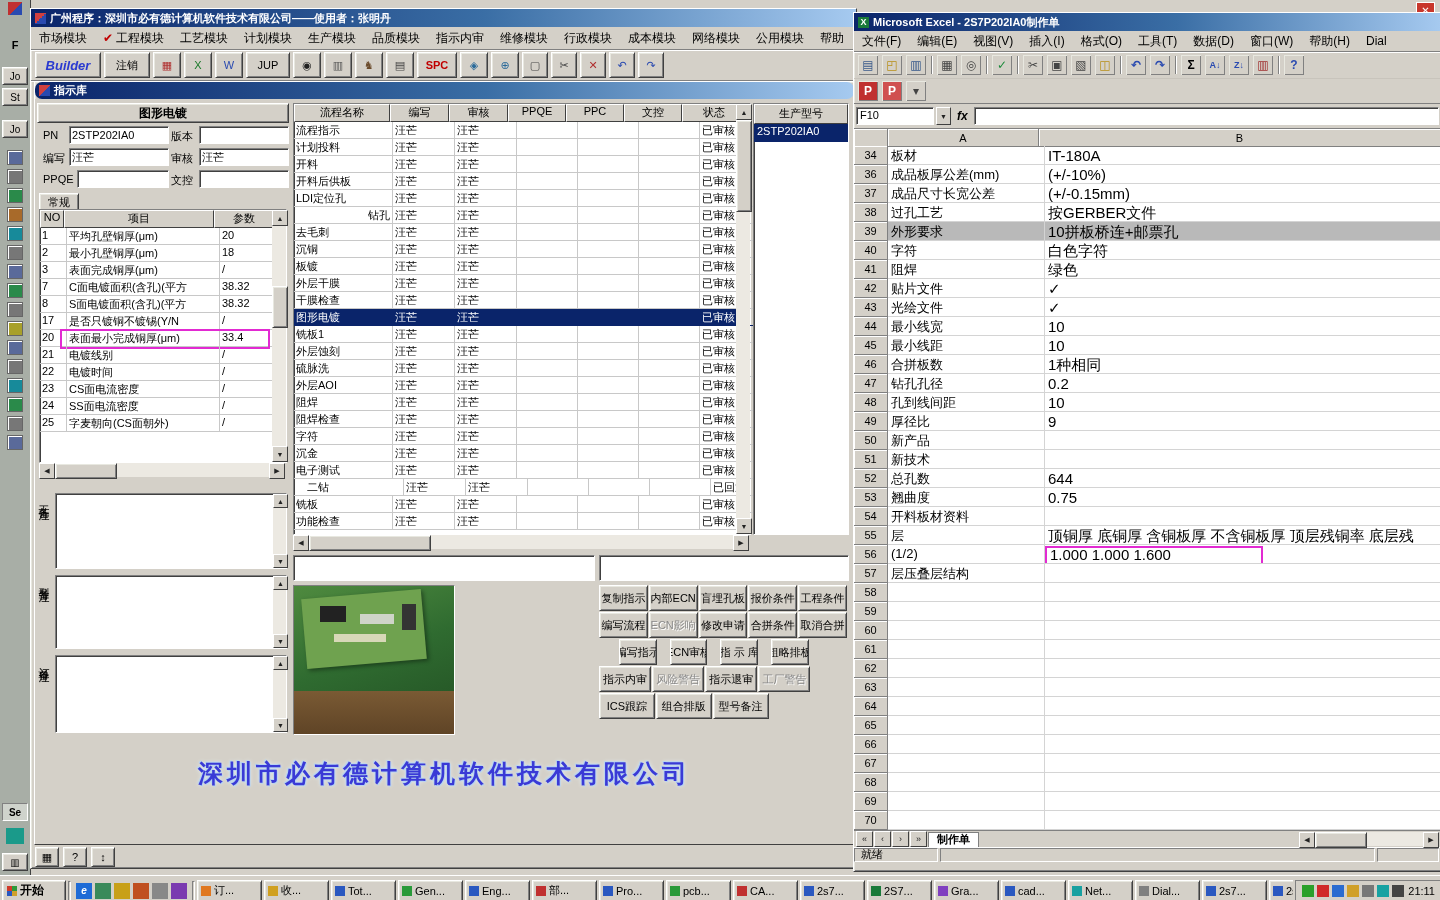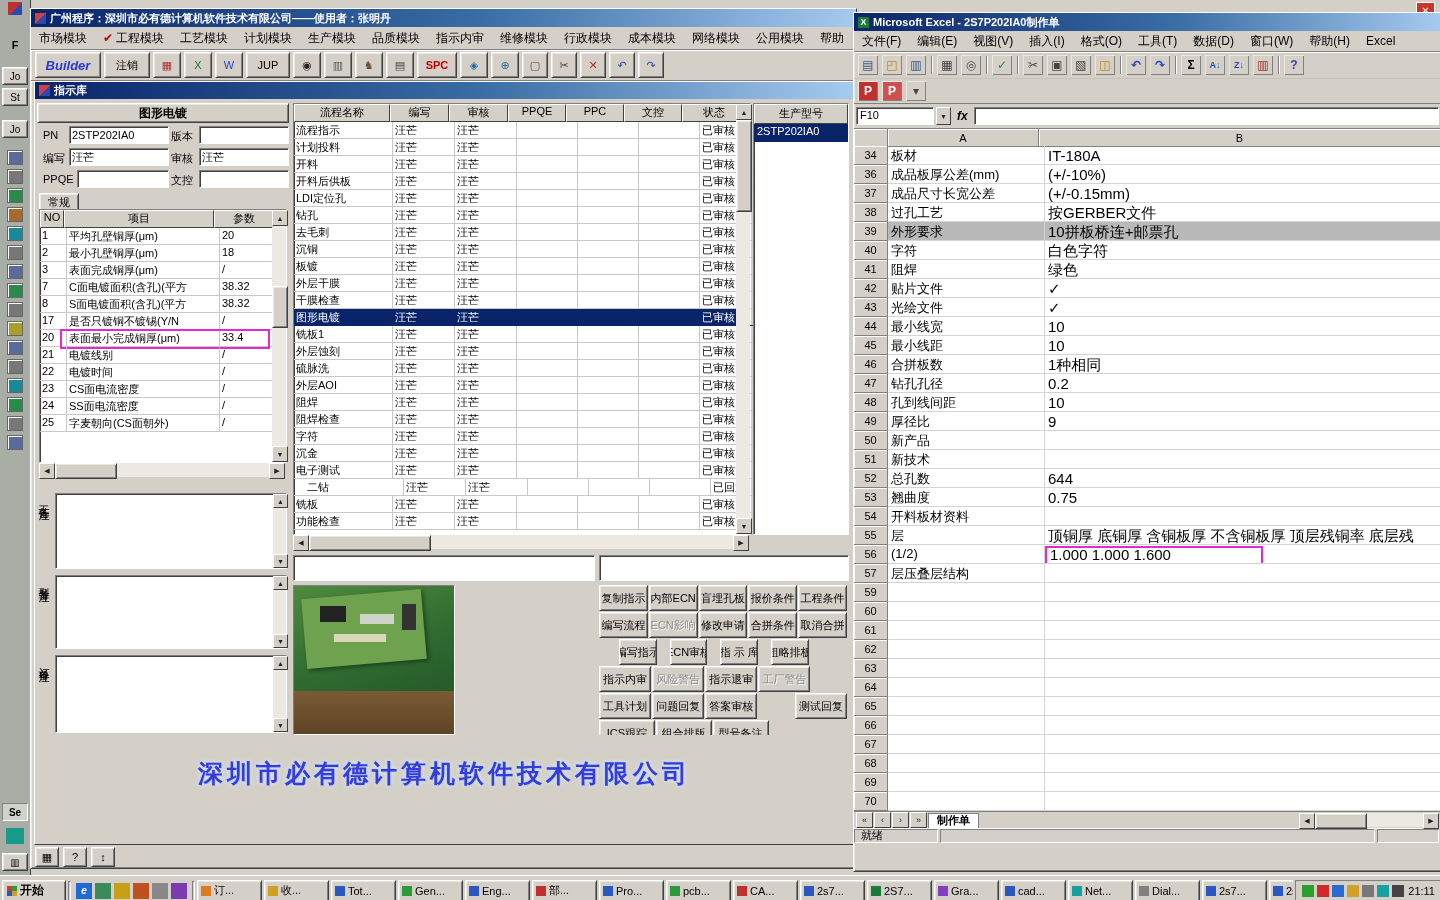--- a/index.html
+++ b/index.html
@@ -161,21 +161,21 @@
         <div class="tbtn bo" style="width: 26px; color: rgb(42, 106, 154);">◈</div>
         <div class="tbtn bo" style="width: 26px; color: rgb(42, 106, 154);">⊕</div>
         <div class="tbtn bo" style="width: 24px; color: rgb(68, 68, 68);">▢</div>
         <div class="tbtn bo" style="width: 24px; color: rgb(68, 68, 68);">✂</div>
         <div class="tbtn bo" style="width: 24px; color: rgb(176, 48, 48);">✕</div>
         <div class="tbtn bo" style="width: 24px; color: rgb(42, 74, 176);">↶</div>
         <div class="tbtn bo" style="width: 24px; color: rgb(42, 74, 176);">↷</div>
       </div>
 
     <div class="abs bo" style="left:3px;top:72px;width:819px;height:762px;">
-      <div class="titlebar" style="height:17px;">
+      <div class="titlebar" style="height:17px;border-radius:7px;">
         <div class="ticon"></div>
         <span>指示库</span>
       </div>
       <div class="abs" style="left:0;top:17px;right:0;bottom:0;background:#d4d0c8;" id="libbody">
 
         <div class="abs bo" style="left:2px;top:4px;width:250px;height:18px;display:flex;align-items:center;justify-content:center;font-weight:bold;font-size:12px;">图形电镀</div>
 
         <div class="abs fieldlbl" style="left:8px;top:30px;">PN</div>
         <div class="abs sunk finput" style="left:34px;top:27px;width:94px;">2STP202IA0</div>
         <div class="abs fieldlbl" style="left:136px;top:30px;">版本</div>
@@ -353,21 +353,21 @@
               <div class="row">
                 <div class="cell" style="width: 94px; flex: 0 0 auto;">LDI定位孔</div>
                 <div class="cell" style="width: 57px; flex: 0 0 auto;">汪芒</div>
                 <div class="cell" style="width: 57px; flex: 0 0 auto;">汪芒</div>
                 <div class="cell" style="width: 56px; flex: 0 0 auto;"></div>
                 <div class="cell" style="width: 56px; flex: 0 0 auto;"></div>
                 <div class="cell" style="width: 56px; flex: 0 0 auto;"></div>
                 <div class="cell" style="width: 62px; flex: 0 0 auto;">已审核</div>
               </div>
               <div class="row">
-                <div class="cell" style="width: 94px; flex: 0 0 auto;">钻孔</div>
+                <div class="cell" style="width: 94px; flex: 0 0 auto; text-align: right;">钻孔</div>
                 <div class="cell" style="width: 57px; flex: 0 0 auto;">汪芒</div>
                 <div class="cell" style="width: 57px; flex: 0 0 auto;">汪芒</div>
                 <div class="cell" style="width: 56px; flex: 0 0 auto;"></div>
                 <div class="cell" style="width: 56px; flex: 0 0 auto;"></div>
                 <div class="cell" style="width: 56px; flex: 0 0 auto;"></div>
                 <div class="cell" style="width: 62px; flex: 0 0 auto;">已审核</div>
               </div>
               <div class="row">
                 <div class="cell" style="width: 94px; flex: 0 0 auto;">去毛刺</div>
                 <div class="cell" style="width: 57px; flex: 0 0 auto;">汪芒</div>
@@ -583,27 +583,20 @@
               <div class="abtn bo">指 示 库</div>
               <div class="abtn bo">粗略排板</div>
               <div style="width: 49px; height: 24px;"></div>
             </div>
             <div style="display: flex; gap: 1px; margin-bottom: 1px;">
               <div class="abtn bo">指示内审</div>
               <div class="abtn bo dis">风险警告</div>
               <div class="abtn bo">指示退审</div>
               <div class="abtn bo dis">工厂警告</div>
               <div style="width: 49px; height: 24px;"></div>
-            </div>
-            <div style="display: flex; gap: 1px; margin-bottom: 1px;">
-              <div class="abtn bo">工具计划</div>
-              <div class="abtn bo">问题回复</div>
-              <div class="abtn bo">答案审核</div>
-              <div style="width: 49px; height: 24px;"></div>
-              <div class="abtn bo">测试回复</div>
             </div>
             <div style="display: flex; gap: 1px; margin-bottom: 1px;">
               <div class="abtn bo">ICS跟踪</div>
               <div class="abtn bo">组合排版</div>
               <div class="abtn bo">型号备注</div>
               <div style="width: 49px; height: 24px;"></div>
               <div style="width: 49px; height: 24px;"></div>
             </div>
           </div>
 
@@ -626,21 +619,21 @@
     <div class="menubar xmenu" id="excel-menu" style="border-bottom:1px solid #808080;box-shadow:0 1px 0 #fff;">
         <div class="menuitem">文件(F)</div>
         <div class="menuitem">编辑(E)</div>
         <div class="menuitem">视图(V)</div>
         <div class="menuitem">插入(I)</div>
         <div class="menuitem">格式(O)</div>
         <div class="menuitem">工具(T)</div>
         <div class="menuitem">数据(D)</div>
         <div class="menuitem">窗口(W)</div>
         <div class="menuitem">帮助(H)</div>
-        <div class="menuitem">Excel</div>
+        <div class="menuitem">Dial</div>
       </div>
     <div class="xtb" id="excel-tb1" style="height:26px;border-bottom:1px solid #c8c4bc;">
         <div class="xico bo" style="color: rgb(58, 90, 138); font-weight: bold; font-size: 12px;">▤</div>
         <div class="xico bo" style="color: rgb(184, 144, 24); font-weight: bold; font-size: 12px;">◰</div>
         <div class="xico bo" style="color: rgb(53, 87, 138); font-weight: bold; font-size: 12px;">▥</div>
         <div class="xsep"></div>
         <div class="xico bo" style="color: rgb(68, 68, 68); font-weight: bold; font-size: 12px;">▦</div>
         <div class="xico bo" style="color: rgb(68, 68, 68); font-weight: bold; font-size: 12px;">◎</div>
         <div class="xsep"></div>
         <div class="xico bo" style="color: rgb(26, 138, 58); font-weight: bold; font-size: 12px;">✓</div>
@@ -789,20 +782,25 @@
           <div class="xnum">56</div>
           <div class="xa">(1/2)</div>
           <div class="xb"><span class="magwrap">1.000   1.000   1.600</span></div>
         </div>
         <div class="xrow">
           <div class="xnum">57</div>
           <div class="xa">层压叠层结构</div>
           <div class="xb"></div>
         </div>
         <div class="xrow">
+          <div class="xnum">58</div>
+          <div class="xa"></div>
+          <div class="xb"></div>
+        </div>
+        <div class="xrow">
           <div class="xnum">59</div>
           <div class="xa"></div>
           <div class="xb"></div>
         </div>
         <div class="xrow">
           <div class="xnum">60</div>
           <div class="xa"></div>
           <div class="xb"></div>
         </div>
         <div class="xrow">

